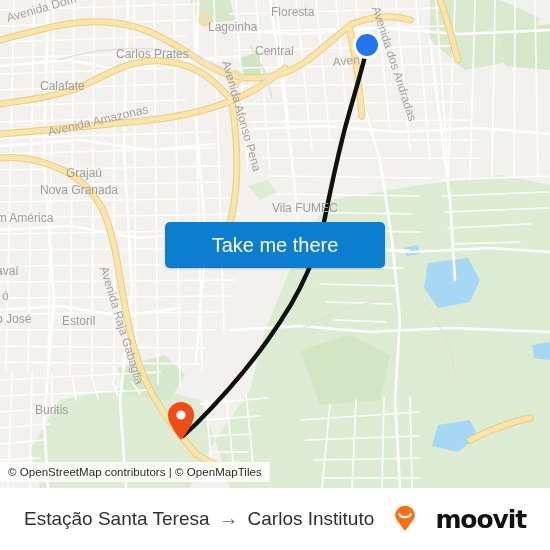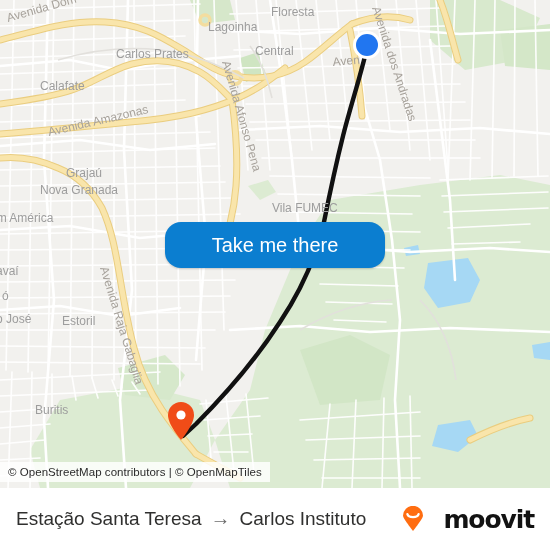--- a/index.html
+++ b/index.html
@@ -57,21 +57,21 @@
 
   
   #take-me-there {
     position: absolute;
     left: 165px;
     top: 222px;
     width: 220px;
     height: 46px;
     background: #0b7ed0;
     border: none;
-    border-radius: 16px;
+    border-radius: 5px;
     color: #ffffff;
     font-family: "Liberation Sans", sans-serif;
     font-size: 20px;
     line-height: 46px;
     text-align: center;
     cursor: pointer;
     z-index: 35;
     padding: 0;
     box-shadow: 0 1px 2px rgba(0,0,0,0.18);
   }
@@ -80,21 +80,21 @@
   #footer {
     position: absolute;
     left: 0;
     top: 488px;
     width: 550px;
     height: 62px;
     background: #ffffff;
     display: flex;
     align-items: center;
     justify-content: space-between;
-    padding: 0 16px;
+    padding: 0 24px;
     box-sizing: border-box;
   }
   #route-summary {
     display: flex;
     align-items: center;
     font-size: 19px;
     color: #30302f;
     white-space: nowrap;
   }
   #route-summary .ep { color: #30302f; }

